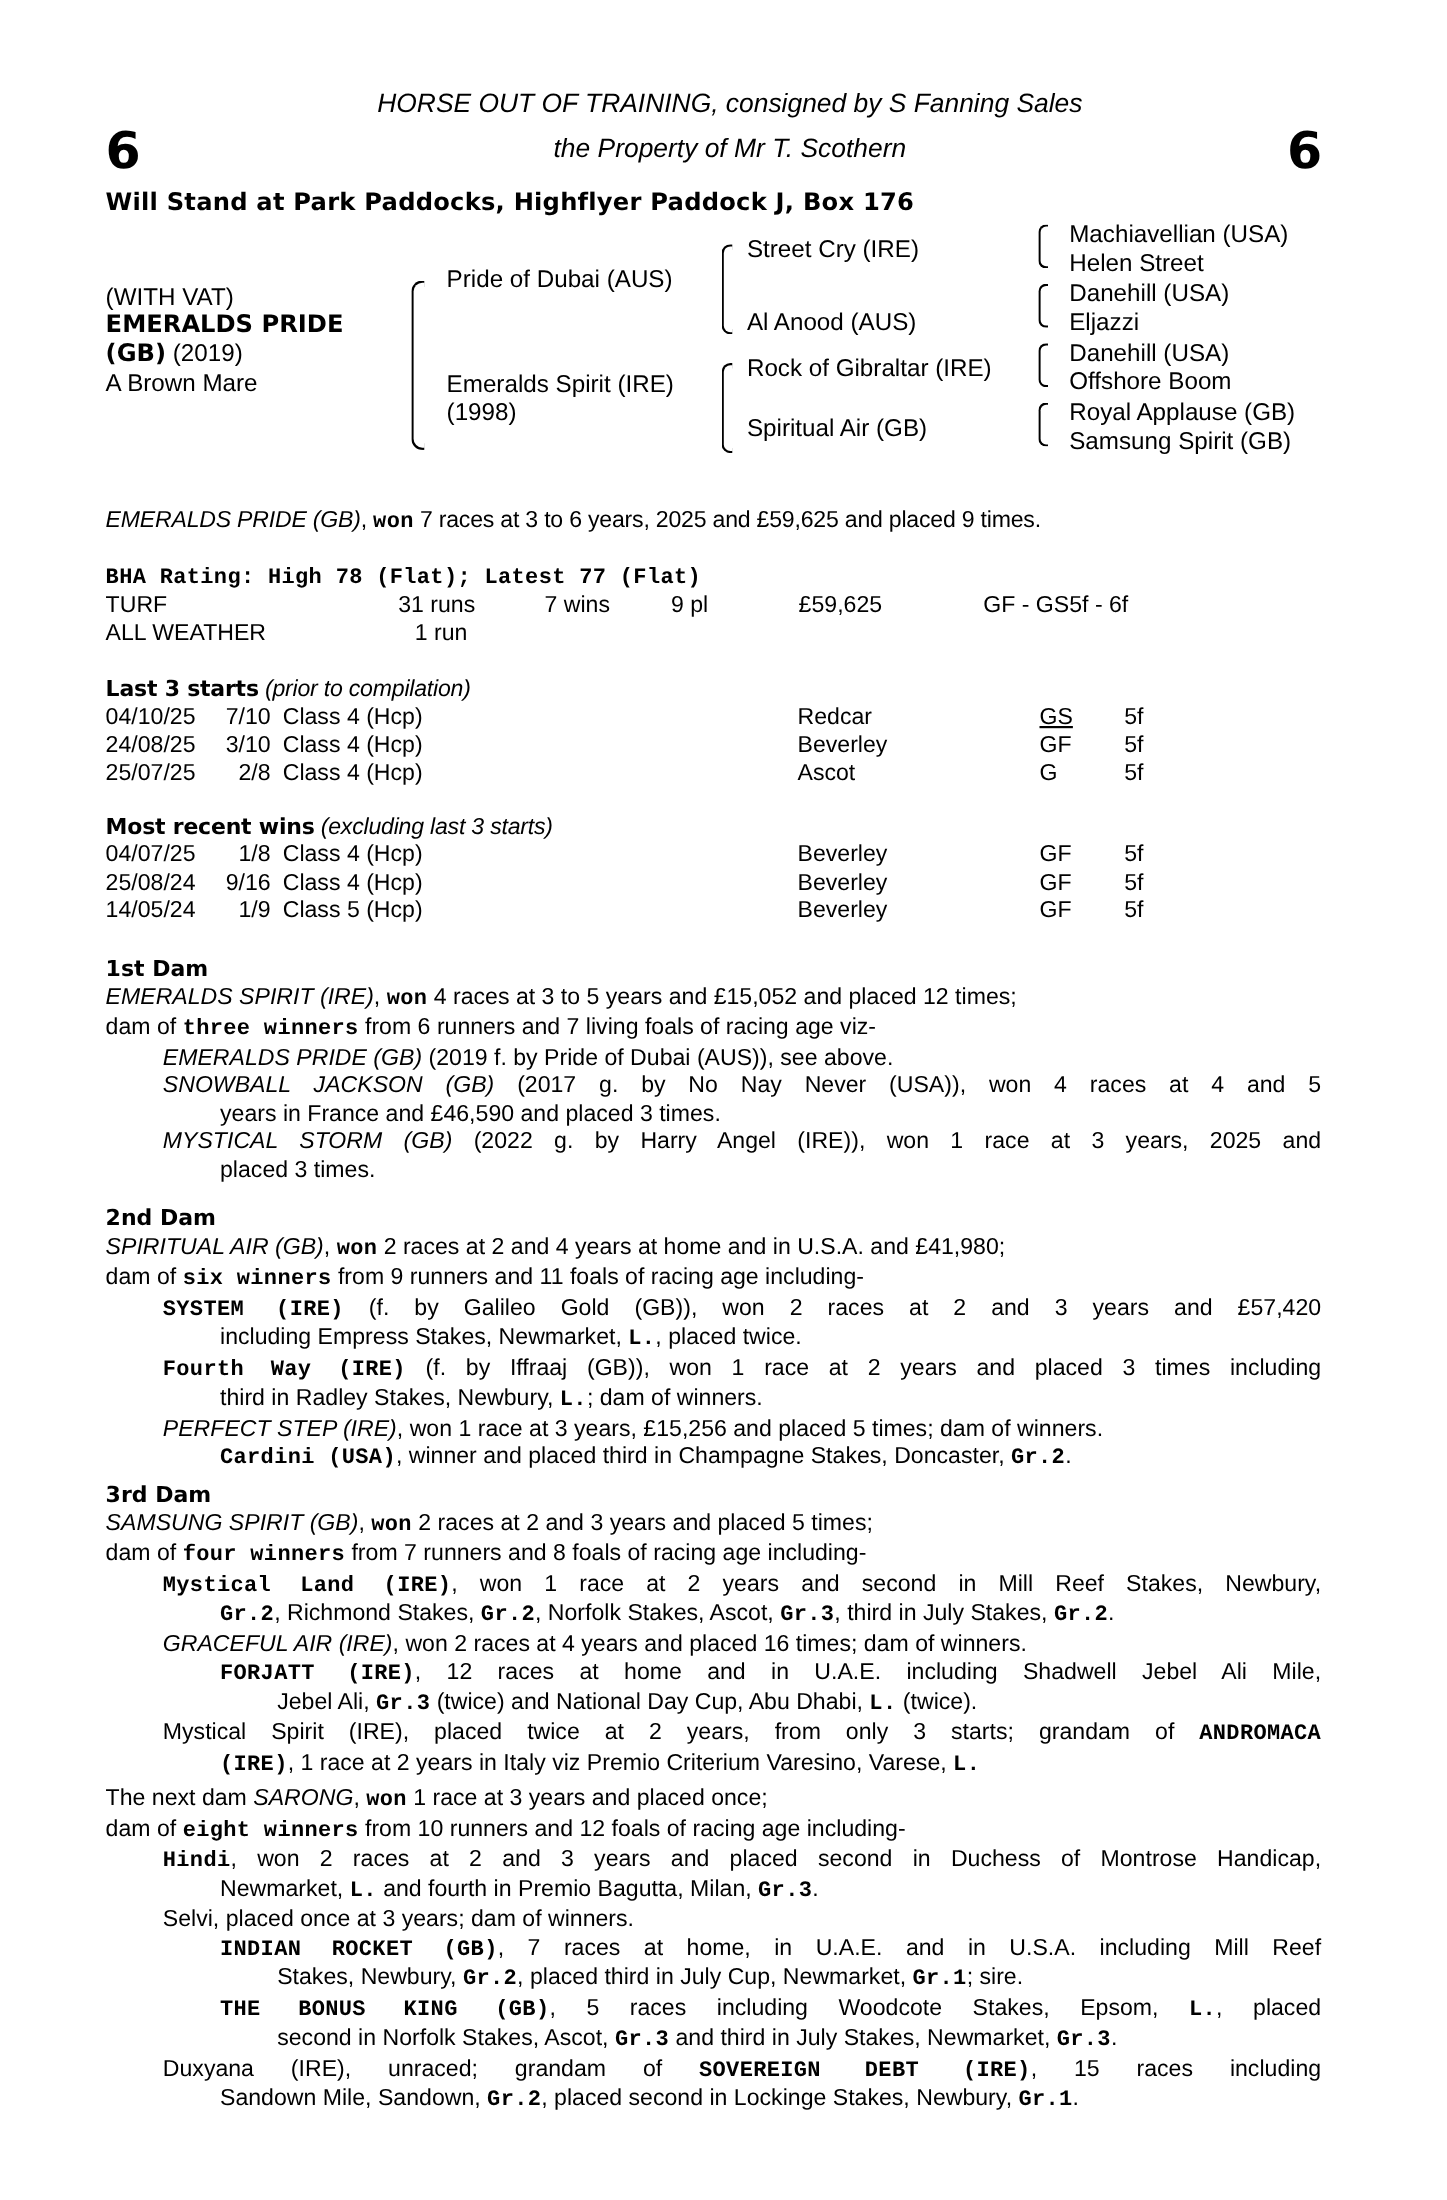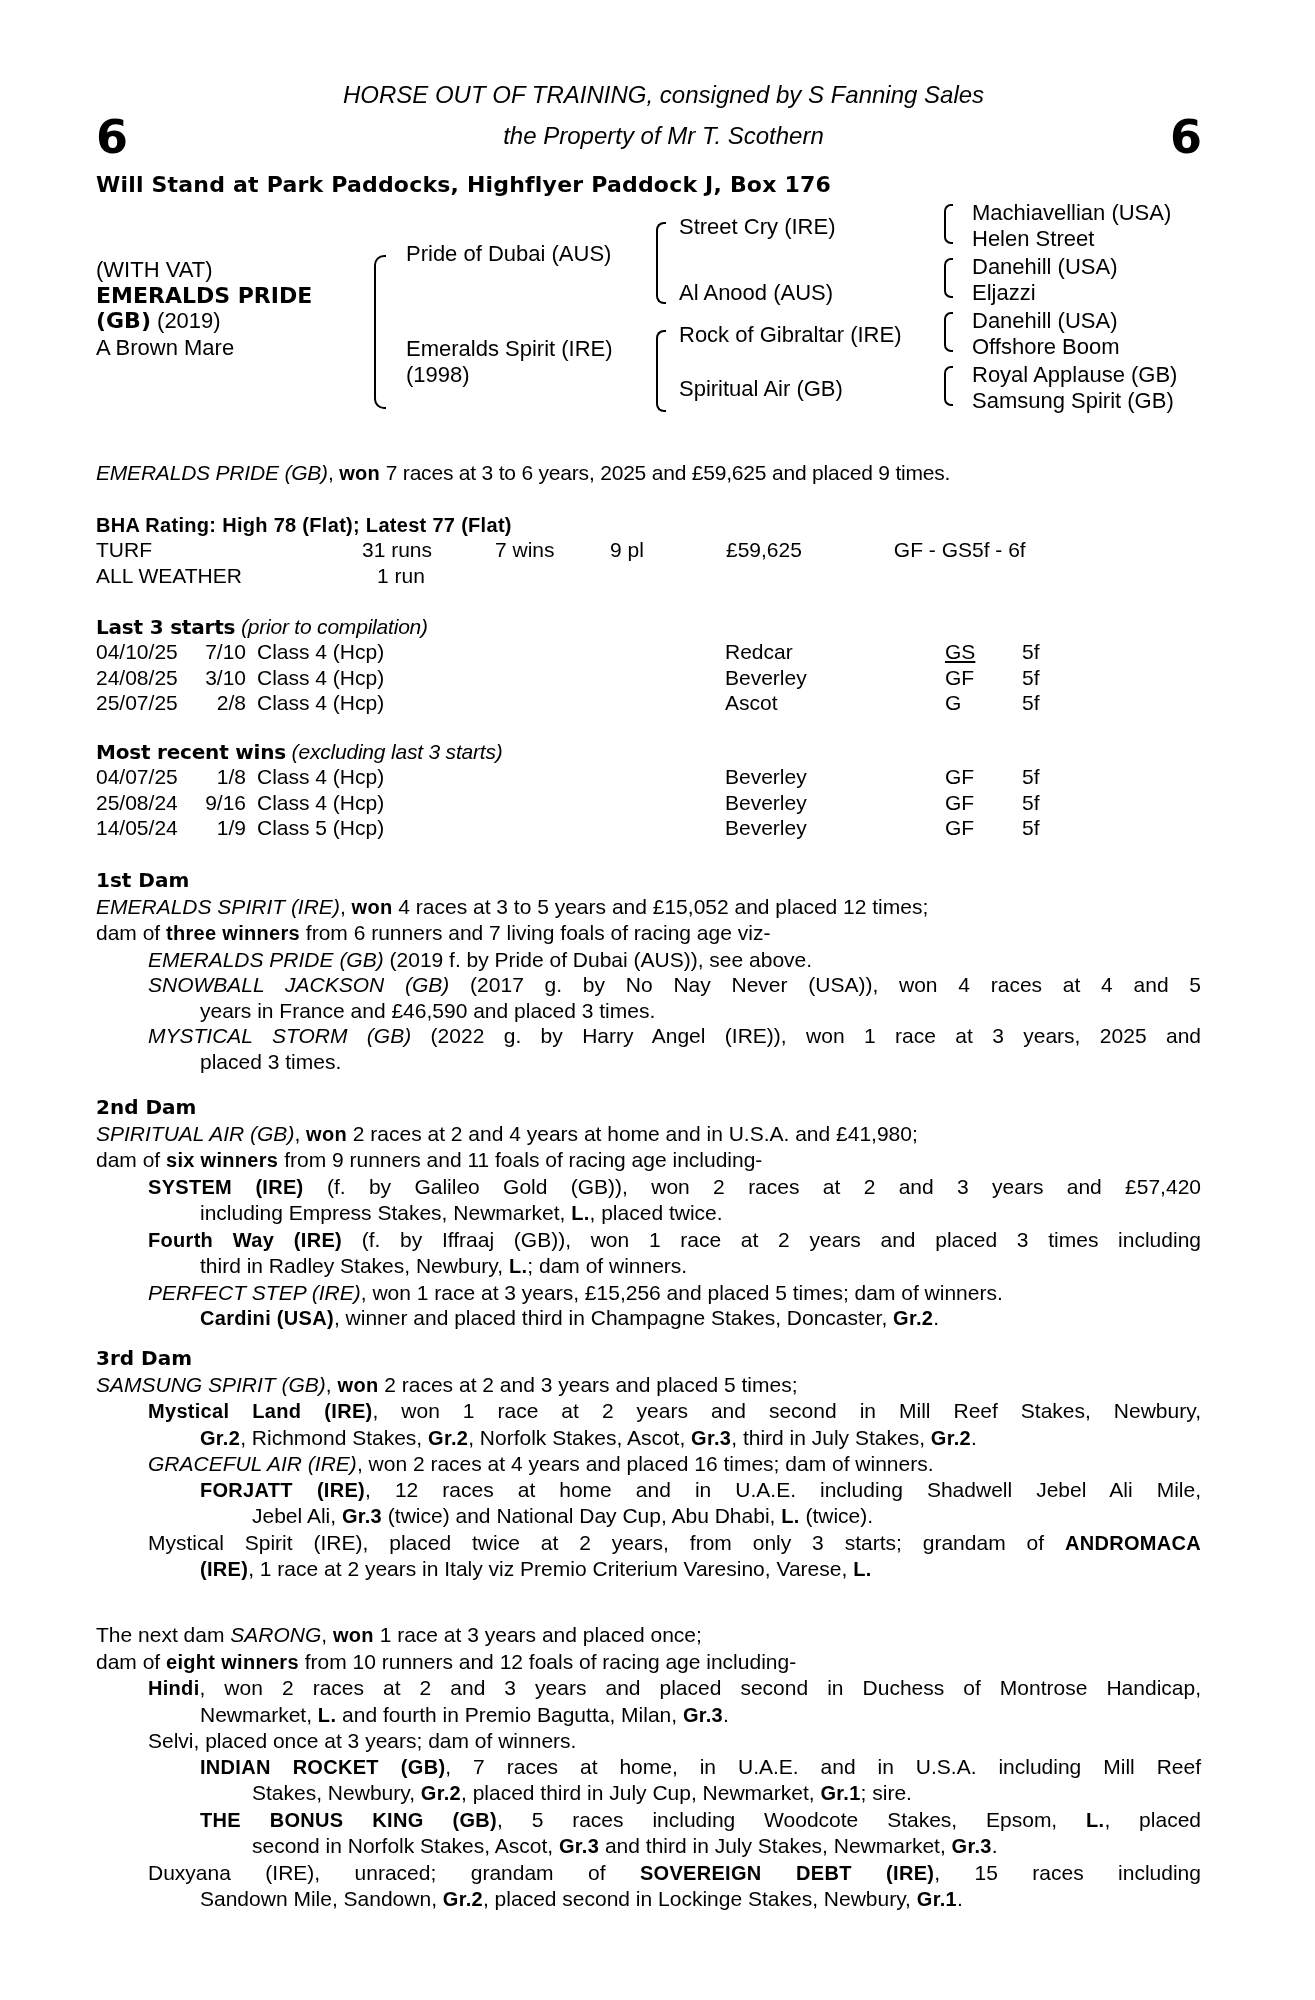--- a/index.html
+++ b/index.html
@@ -1,20 +1,20 @@
 <!DOCTYPE html>
 <html><head>
 <meta charset="utf-8">
 <style>
   html, body { margin: 0; padding: 0; background: #ffffff; }
   body { width: 1315px; height: 2000px; position: relative; overflow: hidden; color: #000; font-family: "Liberation Sans", sans-serif; }
   .abs { position: absolute; white-space: nowrap; }
   .txt { font-size: 21px; line-height: 25.5px; letter-spacing: -0.2px; }
   .it { font-style: italic; }
-  .bb { font-weight: 900; font-family: Liberation Sans, sans-serif; font-size: 20px; letter-spacing: 0.3px; }
+  .bb { font-weight: 900; font-family: Liberation Mono, monospace; font-size: 20px; letter-spacing: 0.3px; }
   .hb { font-weight: 900; font-family: "DejaVu Sans", sans-serif; }
   .lotnum { font-size: 46px; font-weight: bold; font-family: "DejaVu Sans", sans-serif; line-height: 50px; }
   .hdr { font-style: italic; font-size: 24px; line-height: 30px; text-align: center; width: 1315px; left: 6px; }
   .stand { font-size: 22px; font-weight: 900; font-family: "DejaVu Sans", sans-serif; letter-spacing: 0.2px; }
   .ped { font-size: 22px; line-height: 26px; }
   .brace { position: absolute; border: 2px solid #000; border-right: none; }
   .para { position: absolute; left: 96px; width: 1105px; font-size: 21px; line-height: 25.5px; }
   .para .l { display: block; white-space: nowrap; }
   .ind1 { padding-left: 52px; }
   .ind2 { padding-left: 104px; }
@@ -168,20 +168,21 @@
   <span class="l ind2"><span>including Empress Stakes, Newmarket, </span><span class="bb">L.</span><span>, placed twice.</span></span>
   <span class="l ind1 just"><span class="bb">Fourth Way (IRE)</span><span> (f. by Iffraaj (GB)), won 1 race at 2 years and placed 3 times including</span></span>
   <span class="l ind2"><span>third in Radley Stakes, Newbury, </span><span class="bb">L.</span><span>; dam of winners.</span></span>
   <span class="l ind1"><span class="it">PERFECT STEP (IRE)</span><span>, won 1 race at 3 years, £15,256 and placed 5 times; dam of winners.</span></span>
   <span class="l ind2"><span class="bb">Cardini (USA)</span><span>, winner and placed third in Champagne Stakes, Doncaster, </span><span class="bb">Gr.2</span><span>.</span></span>
 </div>
 
 <div class="para" style="top:1346px;">
   <span class="l sec-h">3rd Dam</span>
   <span class="l"><span class="it">SAMSUNG SPIRIT (GB)</span>, <span class="bb">won</span><span> 2 races at 2 and 3 years and placed 5 times;</span></span>
+  <span class="l"><span>dam of </span><span class="bb">four winners</span><span> from 7 runners and 8 foals of racing age including-</span></span>
   <span class="l ind1 just"><span class="bb">Mystical Land (IRE)</span><span>, won 1 race at 2 years and second in Mill Reef Stakes, Newbury,</span></span>
   <span class="l ind2"><span class="bb">Gr.2</span><span>, Richmond Stakes, </span><span class="bb">Gr.2</span><span>, Norfolk Stakes, Ascot, </span><span class="bb">Gr.3</span><span>, third in July Stakes, </span><span class="bb">Gr.2</span><span>.</span></span>
   <span class="l ind1"><span class="it">GRACEFUL AIR (IRE)</span><span>, won 2 races at 4 years and placed 16 times; dam of winners.</span></span>
   <span class="l ind2 just"><span class="bb">FORJATT (IRE)</span><span>, 12 races at home and in U.A.E. including Shadwell Jebel Ali Mile,</span></span>
   <span class="l ind3" style="padding-left:156px;"><span>Jebel Ali, </span><span class="bb">Gr.3</span><span> (twice) and National Day Cup, Abu Dhabi, </span><span class="bb">L.</span><span> (twice).</span></span>
   <span class="l ind1 just"><span>Mystical Spirit (IRE), placed twice at 2 years, from only 3 starts; grandam of </span><span class="bb">ANDROMACA</span></span>
   <span class="l ind2"><span class="bb">(IRE)</span><span>, 1 race at 2 years in Italy viz Premio Criterium Varesino, Varese, </span><span class="bb">L.</span></span>
 </div>
 
 <div class="para" style="top:1622px;">

